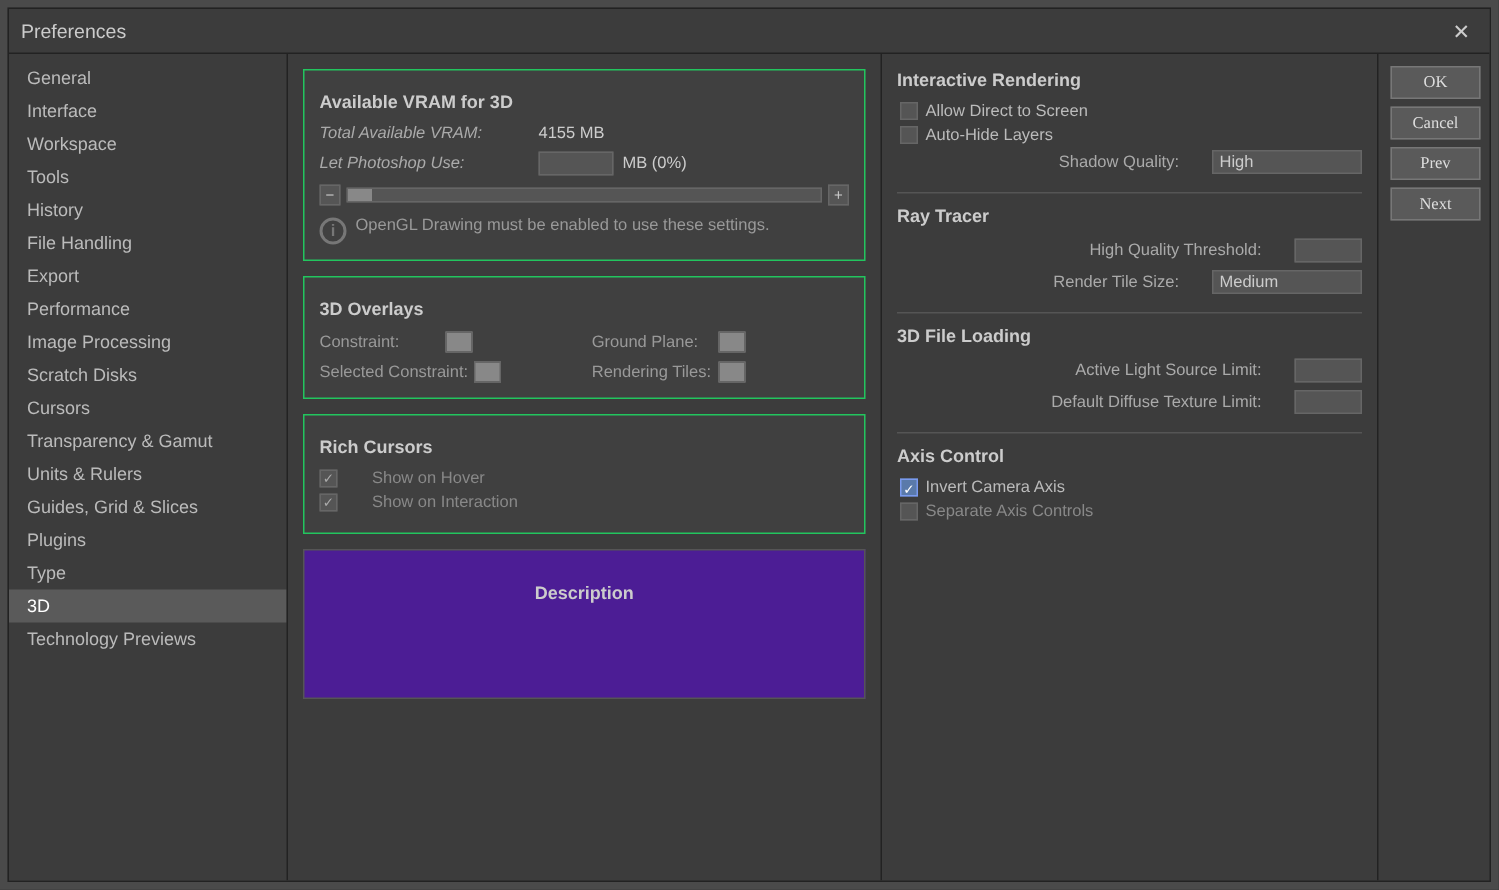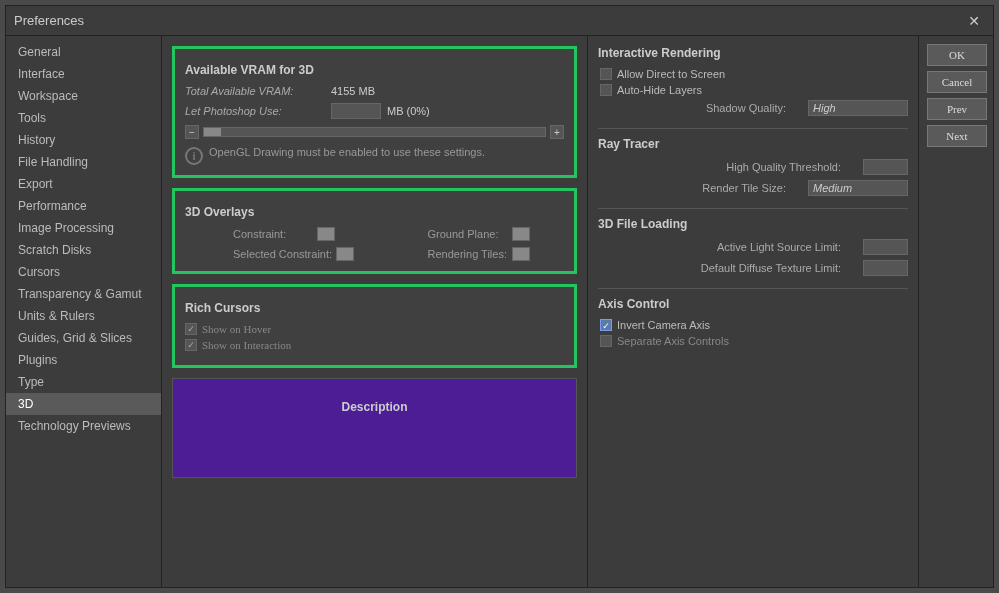--- a/index.html
+++ b/index.html
@@ -61,21 +61,21 @@
       cursor: pointer;
       padding: 2px 5px;
     }
     .dialog-body {
       display: flex;
       flex: 1;
       overflow: hidden;
     }
     
     .sidebar {
-      width: 156px;
+      width: 186px;
       background: #3c3c3c;
       border-right: 1px solid #222;
       padding: 5px 0;
       flex-shrink: 0;
       overflow-y: auto;
     }
     .sidebar-item {
       padding: 4px 12px;
       cursor: pointer;
       color: #bbb;
@@ -121,21 +121,21 @@
     
     .section-header {
       font-size: 12px;
       color: #ccc;
       font-weight: 600;
       margin-bottom: 8px;
       margin-top: 4px;
     }
     
     .panel-box {
-      border: 3px solid #22c55e;
+      border: 1px solid #22c55e;
       padding: 10px;
       margin-bottom: 10px;
       background: #404040;
     }
     
     .vram-row {
       display: flex;
       align-items: center;
       margin-bottom: 6px;
       gap: 6px;
@@ -217,40 +217,38 @@
     .overlays-grid {
       display: grid;
       grid-template-columns: 1fr 1fr;
       gap: 6px 10px;
       margin-top: 6px;
     }
     .overlay-row {
       display: flex;
       align-items: center;
       gap: 4px;
-      margin-left: 48px;
     }
     .overlay-label {
       color: #999;
       font-size: 11px;
       min-width: 80px;
     }
     .color-swatch {
       width: 18px;
       height: 14px;
       background: #888;
       border: 1px solid #666;
     }
     
     .checkbox-row {
       display: flex;
       align-items: center;
-      gap: 5px;
+      gap: 23px;
       margin-bottom: 4px;
-      font-family: Liberation Serif, serif;
     }
     .checkbox-disabled {
       width: 12px;
       height: 12px;
       border: 1px solid #666;
       background: #555;
       display: flex;
       align-items: center;
       justify-content: center;
       flex-shrink: 0;
@@ -297,21 +295,20 @@
     .form-select {
       background: #555;
       border: 1px solid #666;
       color: #ccc;
       padding: 1px 4px;
       font-size: 11px;
       width: 100px;
       appearance: none;
       -webkit-appearance: none;
       cursor: pointer;
-      font-style: italic;
     }
     .form-input-sm {
       background: #555;
       border: 1px solid #666;
       color: #ccc;
       padding: 1px 4px;
       font-size: 11px;
       width: 45px;
     }
     .checkbox-row-right {

